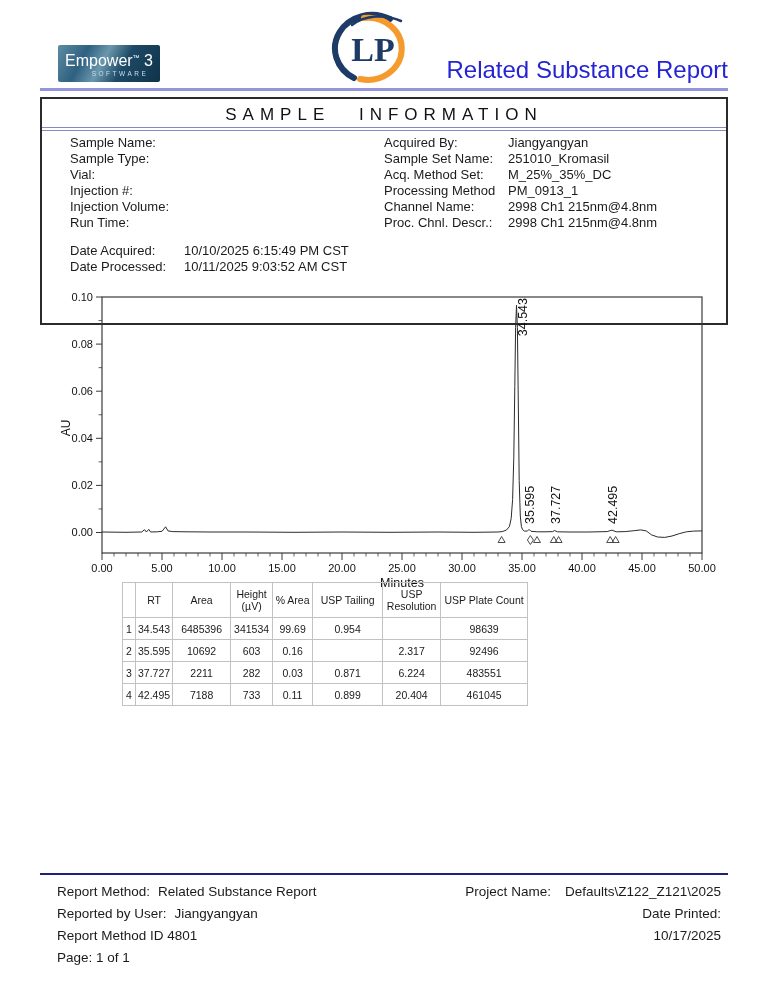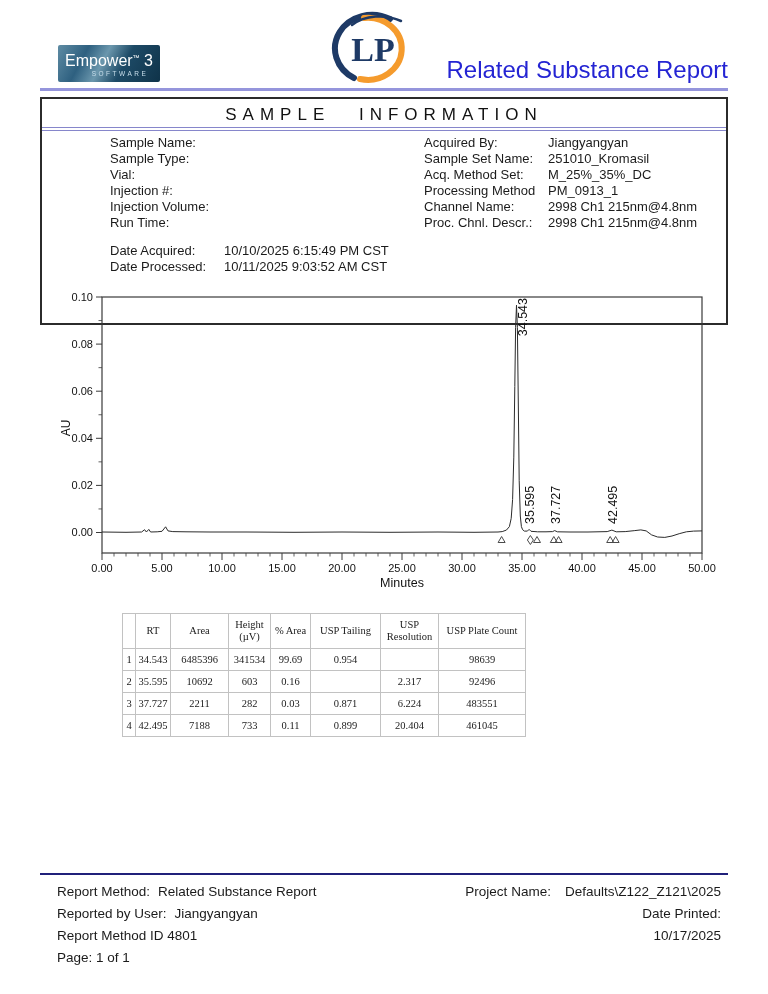--- a/index.html
+++ b/index.html
@@ -30,35 +30,35 @@
   
   #sample-box {
     left:40px; top:97px; width:688px; height:228px;
     border:2px solid #2b2b2b; box-sizing:border-box; background:#fff;
   }
   #si-heading {
     text-align:center; margin-top:6px; font-size:17px; color:#111;
     letter-spacing:6px; word-spacing:18px; white-space:nowrap;
   }
   #si-rule { margin-top:2px; height:2px; border-top:1px solid #8686cb; border-bottom:1px solid #8686cb; }
-  .si-col { position:absolute; top:36px; font-size:13px;margin-left:40px; }
+  .si-col { position:absolute; top:36px; font-size:13px; }
   .si-col div { height:16px; line-height:16px; white-space:nowrap; }
   #si-left-labels  { left:28px; }
   #si-left-values  { left:142px; }
   #si-right-labels { left:342px; }
   #si-right-values { left:466px; }
   #si-date-labels  { left:28px;  top:144px; }
   #si-date-values  { left:142px; top:144px; }
 
   
   #chart { left:0; top:288px; width:768px; height:312px; }
   #chart svg { display:block; }
 
   
-  #peak-table-wrap { left:122px; top:613px;font-family:Liberation Serif, serif; }
+  #peak-table-wrap { left:122px; top:582px; }
   table { border-collapse:collapse; table-layout:fixed; font-size:10.5px; color:#1b1b1b; }
   th,td { border:1px solid #c2c2c2; text-align:center; vertical-align:middle; padding:0 2px; overflow:hidden; }
   th { font-weight:normal; white-space:pre-line; height:34px; line-height:12px; }
   td { height:21px; }
 
   
   #footer-rule { left:40px; top:873px; width:688px; height:2px; background:#20207a; }
   #footer-left { left:57px; top:881px; font-size:13.5px; }
   #footer-left .frow { height:22px; line-height:22px; white-space:nowrap; }
   #footer-left .frow .fval { margin-left:8px; }

